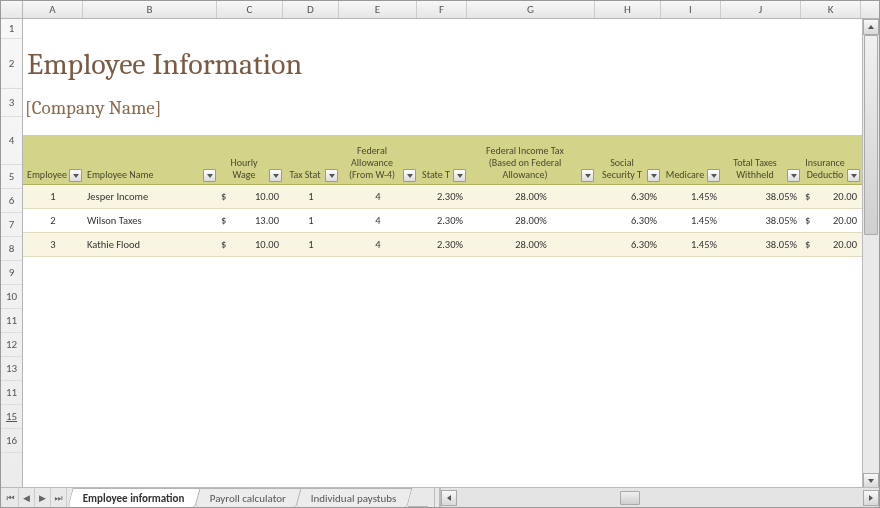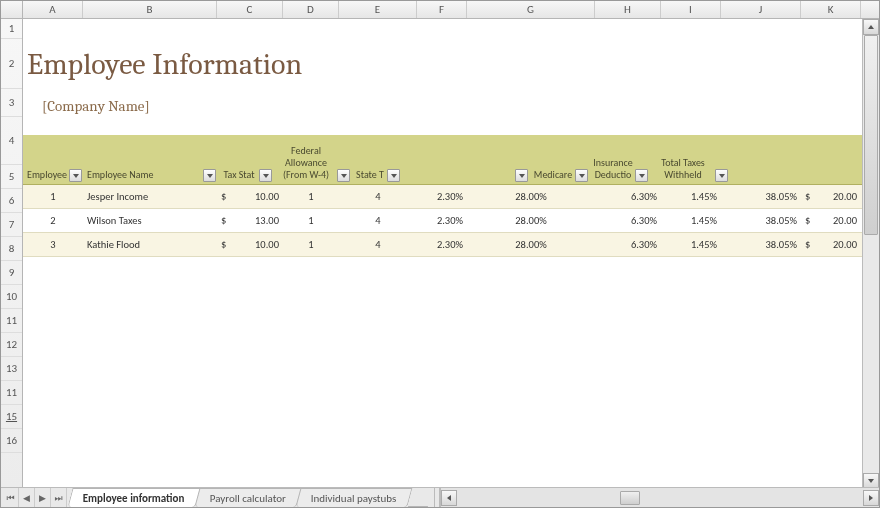--- a/index.html
+++ b/index.html
@@ -60,24 +60,24 @@
 .title {
   position: absolute;
   left: 4px;
   top: 28px;
   font-family: Cambria, Georgia, serif;
   font-size: 30px;
   color: #7a5a42;
 }
 .company {
   position: absolute;
-  left: 19px;
+  left: 2px;
   top: 78px;
   font-family: Cambria, Georgia, serif;
-  font-size: 15px;
+  font-size: 19px;
   color: #8a6a4a;
 }
 .table-wrap {
   position: absolute;
   left: 0;
   top: 116px;
   width: 860px;
 }
 .thead {
   display: flex;
@@ -276,49 +276,62 @@
     <div class="table-wrap">
       <div class="thead">
         <div class="th col-A">
             <span class="hdr-wrap">Employee</span>
             <div class="filter-btn"></div>
           </div>
         <div class="th col-B" style="justify-content:flex-start">
             <span class="hdr-wrap">Employee Name</span>
             <div class="filter-btn"></div>
           </div>
+        <div class="th col-C">
+            <span class="hdr-wrap">Hourly
+Wage</span>
+            <div class="filter-btn"></div>
+          </div>
         <div class="th col-D">
             <span class="hdr-wrap">Tax Stat</span>
             <div class="filter-btn"></div>
           </div>
         <div class="th col-E">
             <span class="hdr-wrap">Federal
 Allowance
 (From W-4)</span>
             <div class="filter-btn"></div>
           </div>
         <div class="th col-F">
             <span class="hdr-wrap">State T</span>
             <div class="filter-btn"></div>
           </div>
         <div class="th col-G">
+            <span class="hdr-wrap">Federal Income Tax
+(Based on Federal
+Allowance)</span>
+            <div class="filter-btn"></div>
+          </div>
+        <div class="th col-H">
+            <span class="hdr-wrap">Social
+Security T</span>
             <div class="filter-btn"></div>
           </div>
         <div class="th col-I">
             <span class="hdr-wrap">Medicare</span>
+            <div class="filter-btn"></div>
+          </div>
+        <div class="th col-J">
+            <span class="hdr-wrap">Total Taxes
+Withheld</span>
             <div class="filter-btn"></div>
           </div>
         <div class="th col-K">
             <span class="hdr-wrap">Insurance
 Deductio</span>
-            <div class="filter-btn"></div>
-          </div>
-        <div class="th col-J">
-            <span class="hdr-wrap">Total Taxes
-Withheld</span>
             <div class="filter-btn"></div>
           </div>
       </div>
       <div id="tbody">
           <div class="trow alt">
             <div class="td ctr col-A">1</div>
             <div class="td col-B">Jesper Income</div>
             <div class="td num col-C"><span class="d">$</span>10.00</div>
             <div class="td ctr col-D">1</div>
             <div class="td ctr col-E">4</div>

